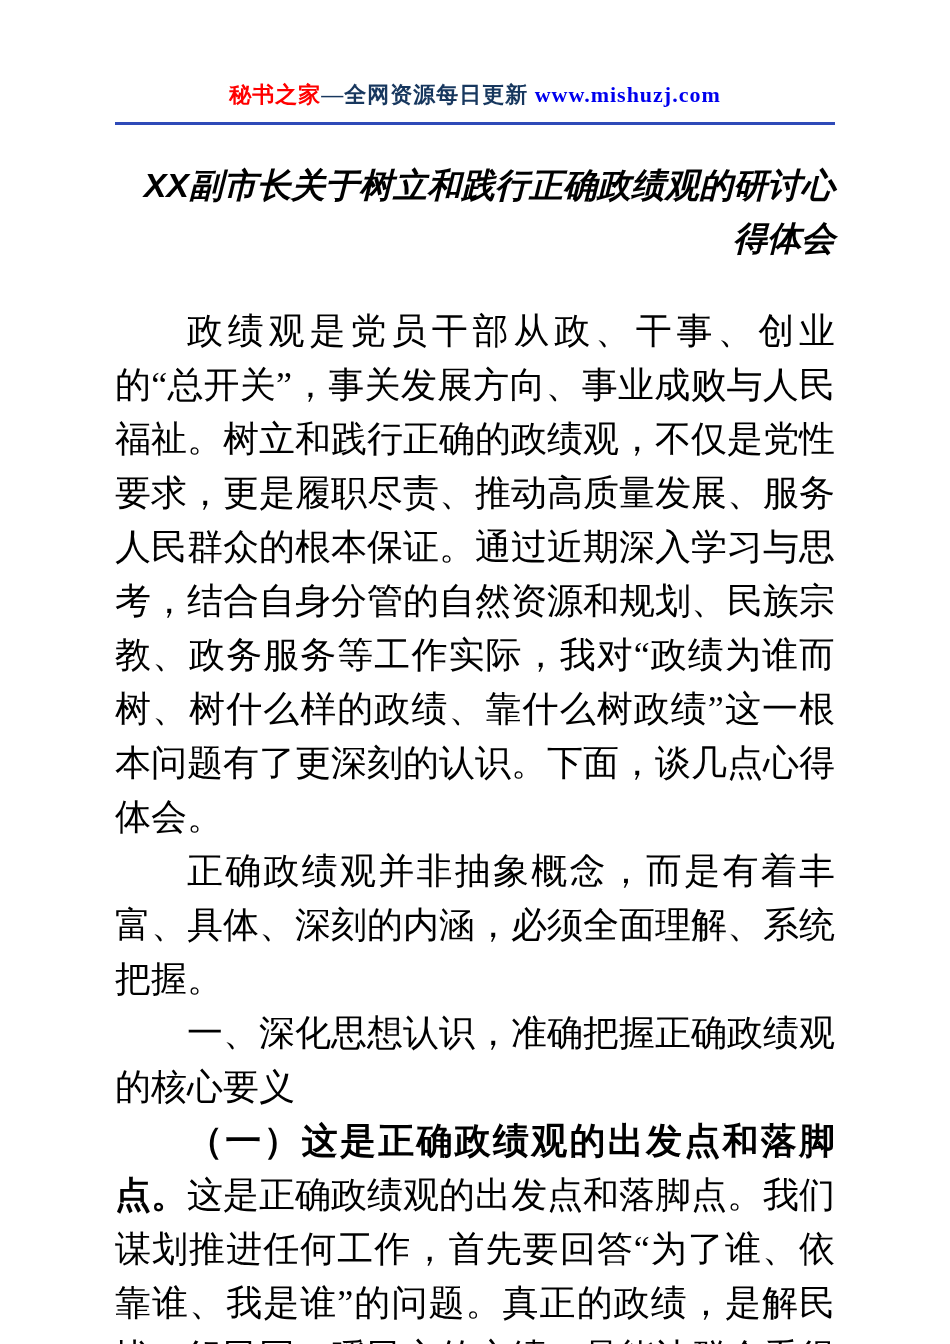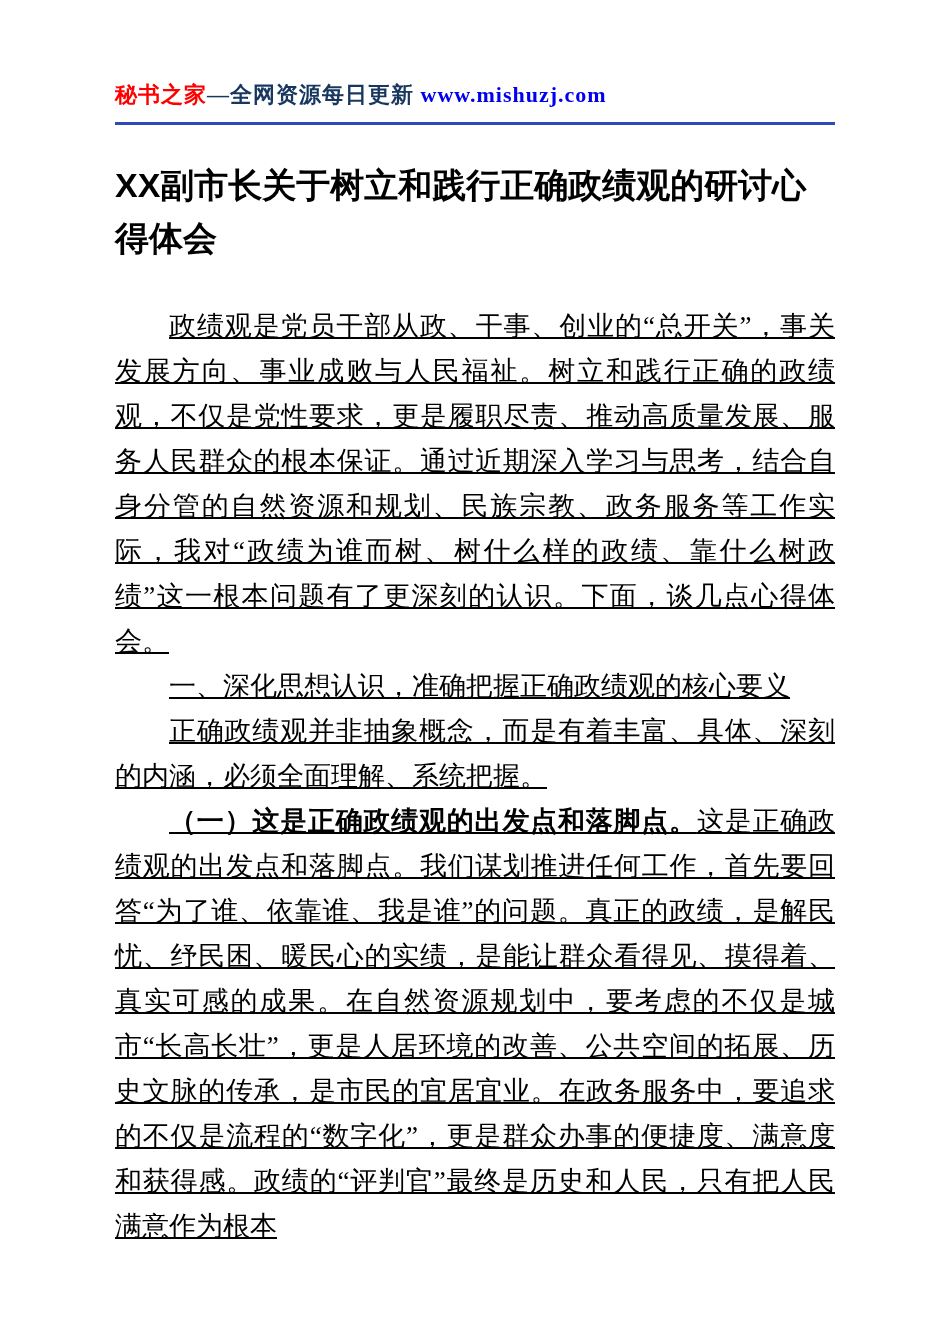--- a/index.html
+++ b/index.html
@@ -9,73 +9,74 @@
     height: 1344px;
     margin: 0 auto;
     background: #ffffff;
     box-sizing: border-box;
     padding: 80px 115px 0 115px;
     font-family: "Liberation Serif", "DejaVu Serif", serif;
     color: #000000;
     overflow: hidden;
   }
   .site-header {
+    text-align: center;
     font-size: 22px;
     letter-spacing: 1px;
     white-space: nowrap;
     padding-bottom: 12px;
   }
   .site-name { font-weight: bold; }
   .site-tagline { font-weight: bold; }
   .site-url { font-weight: bold; text-decoration: none; cursor: pointer; }
   .header-rule {
     width: 100%;
     height: 3px;
     margin-bottom: 34px;
   }
   .doc-title {
     font-family: "Liberation Sans", "DejaVu Sans", sans-serif;
     font-size: 34px;
     font-weight: bold;
     line-height: 1.55;
-    text-align: left;
+    text-align: right;
     margin: 14px 0 40px 0;
     color: #000000;
+    font-style: italic;
   }
   .doc-body { margin-top: 36px; }
   .doc-body p {
-    font-size: 27px;
-    line-height: 45px;
+    font-size: 36px;
+    line-height: 54px;
     text-align: justify;
     text-justify: inter-ideograph;
     text-indent: 2em;
     margin: 0;
     word-break: break-all;
-    text-decoration: underline;
   }
   .bold-lead { font-weight: bold; }
 </style>
 </head>
 <body>
 
 <div class="page">
 
   <div class="site-header">
     <span class="site-name" style="color: rgb(255, 0, 0);">秘书之家</span><span class="site-tagline" style="color: rgb(23, 55, 94);">—全网资源每日更新 </span><span class="site-url" style="color: rgb(0, 0, 238);">www.mishuzj.com</span>
   </div>
 
   <div class="header-rule" style="background-color: rgb(46, 74, 184);"></div>
 
   <h1 class="doc-title">XX副市长关于树立和践行正确政绩观的研讨心得体会</h1>
 
   <div class="doc-body">
 
     <p>政绩观是党员干部从政、干事、创业的“总开关”，事关发展方向、事业成败与人民福祉。树立和践行正确的政绩观，不仅是党性要求，更是履职尽责、推动高质量发展、服务人民群众的根本保证。通过近期深入学习与思考，结合自身分管的自然资源和规划、民族宗教、政务服务等工作实际，我对“政绩为谁而树、树什么样的政绩、靠什么树政绩”这一根本问题有了更深刻的认识。下面，谈几点心得体会。</p>
 
+    <p>正确政绩观并非抽象概念，而是有着丰富、具体、深刻的内涵，必须全面理解、系统把握。</p>
+
     <p>一、深化思想认识，准确把握正确政绩观的核心要义</p>
-
-    <p>正确政绩观并非抽象概念，而是有着丰富、具体、深刻的内涵，必须全面理解、系统把握。</p>
 
     <p><span class="bold-lead">（一）这是正确政绩观的出发点和落脚点。</span><span>这是正确政绩观的出发点和落脚点。我们谋划推进任何工作，首先要回答“为了谁、依靠谁、我是谁”的问题。真正的政绩，是解民忧、纾民困、暖民心的实绩，是能让群众看得见、摸得着、真实可感的成果。在自然资源规划中，要考虑的不仅是城市“长高长壮”，更是人居环境的改善、公共空间的拓展、历史文脉的传承，是市民的宜居宜业。在政务服务中，要追求的不仅是流程的“数字化”，更是群众办事的便捷度、满意度和获得感。政绩的“评判官”最终是历史和人民，只有把人民满意作为根本</span></p>
 
   </div>
 
 </div>
 
 </body></html>

